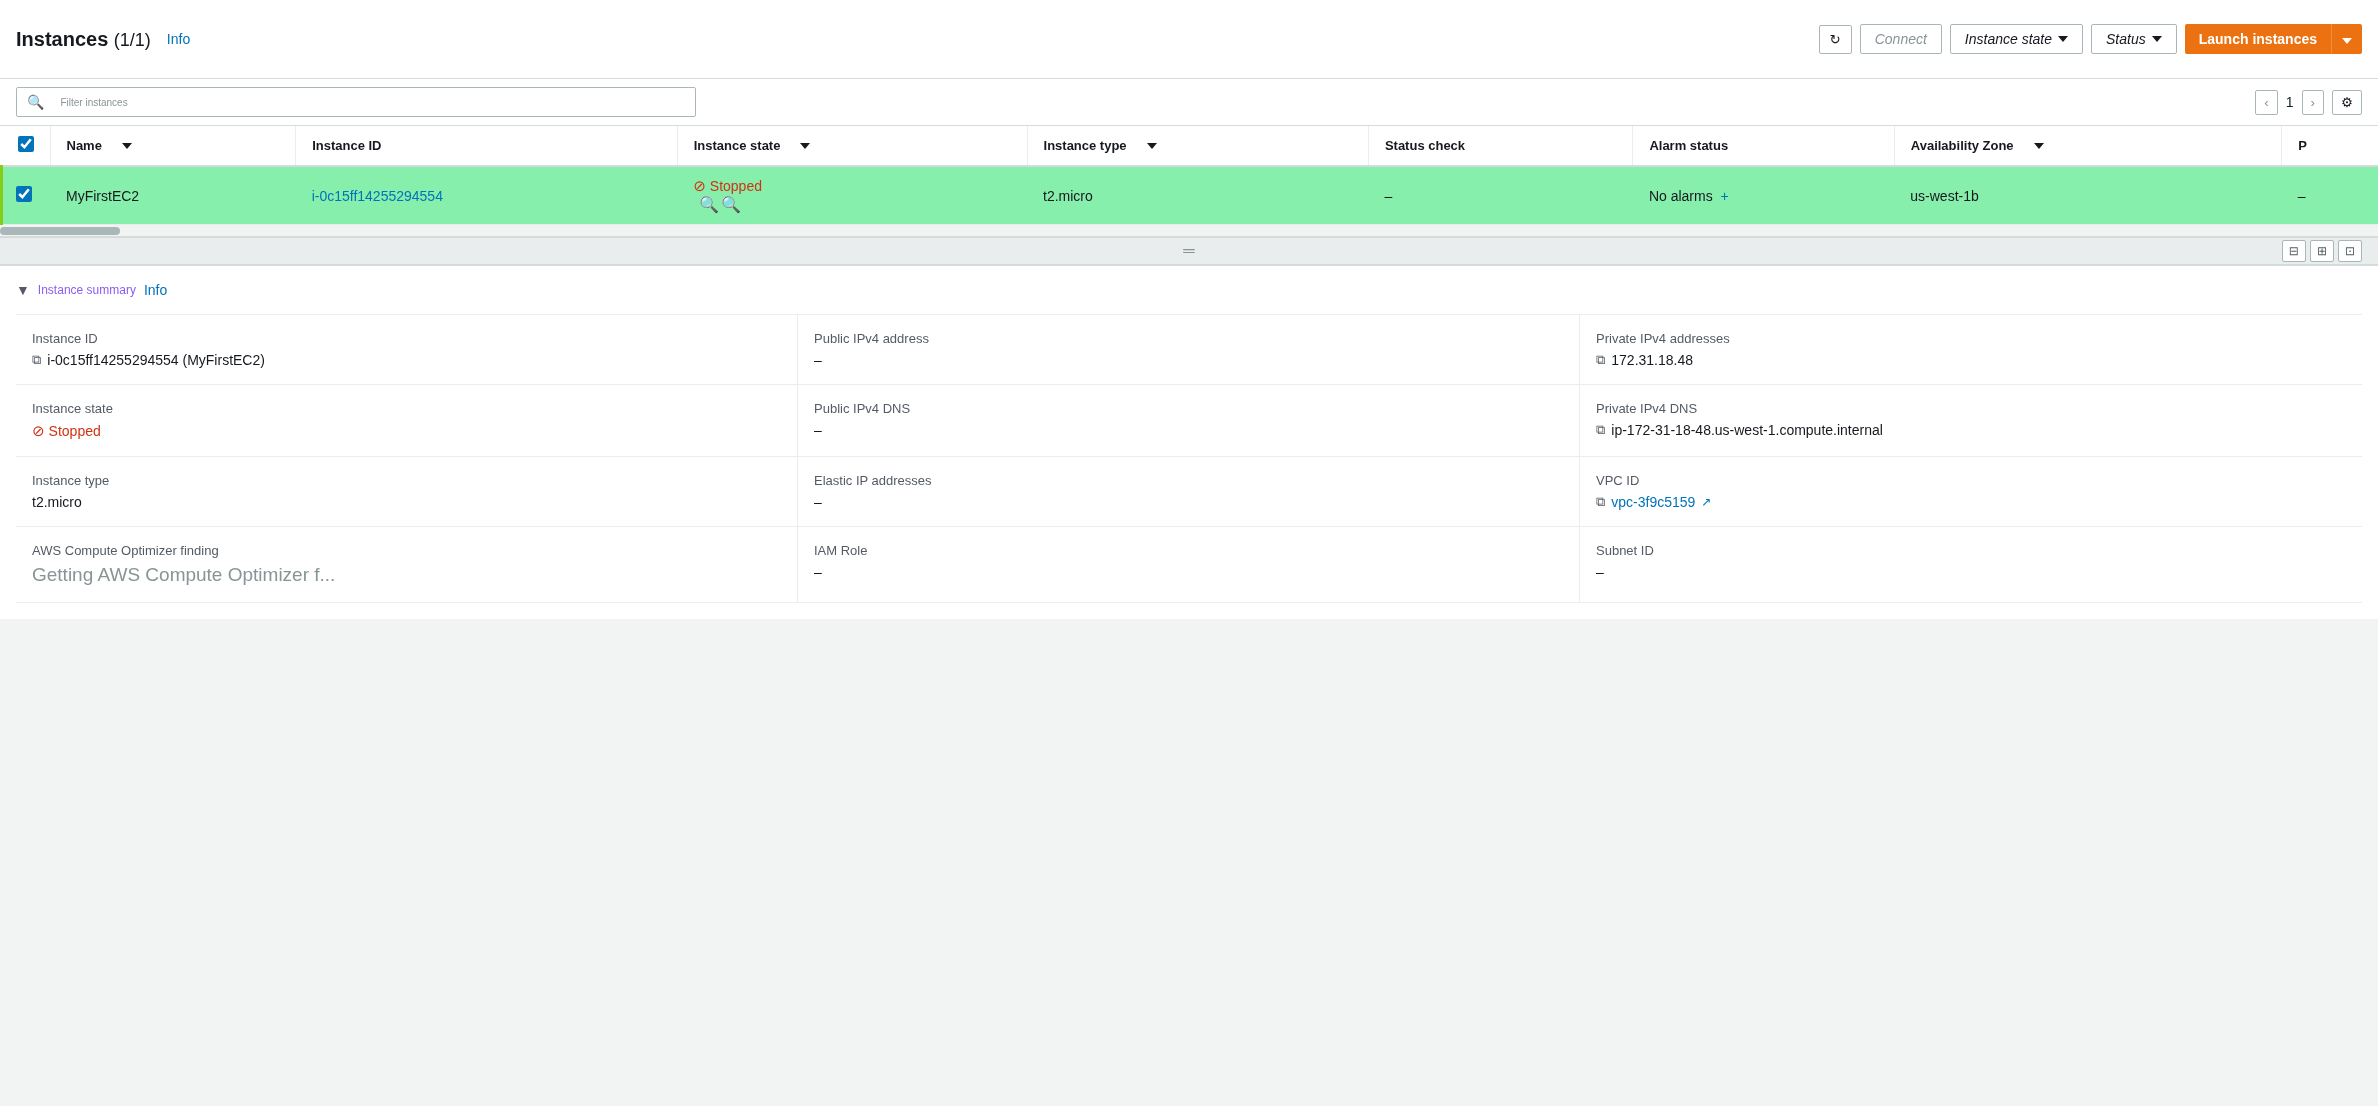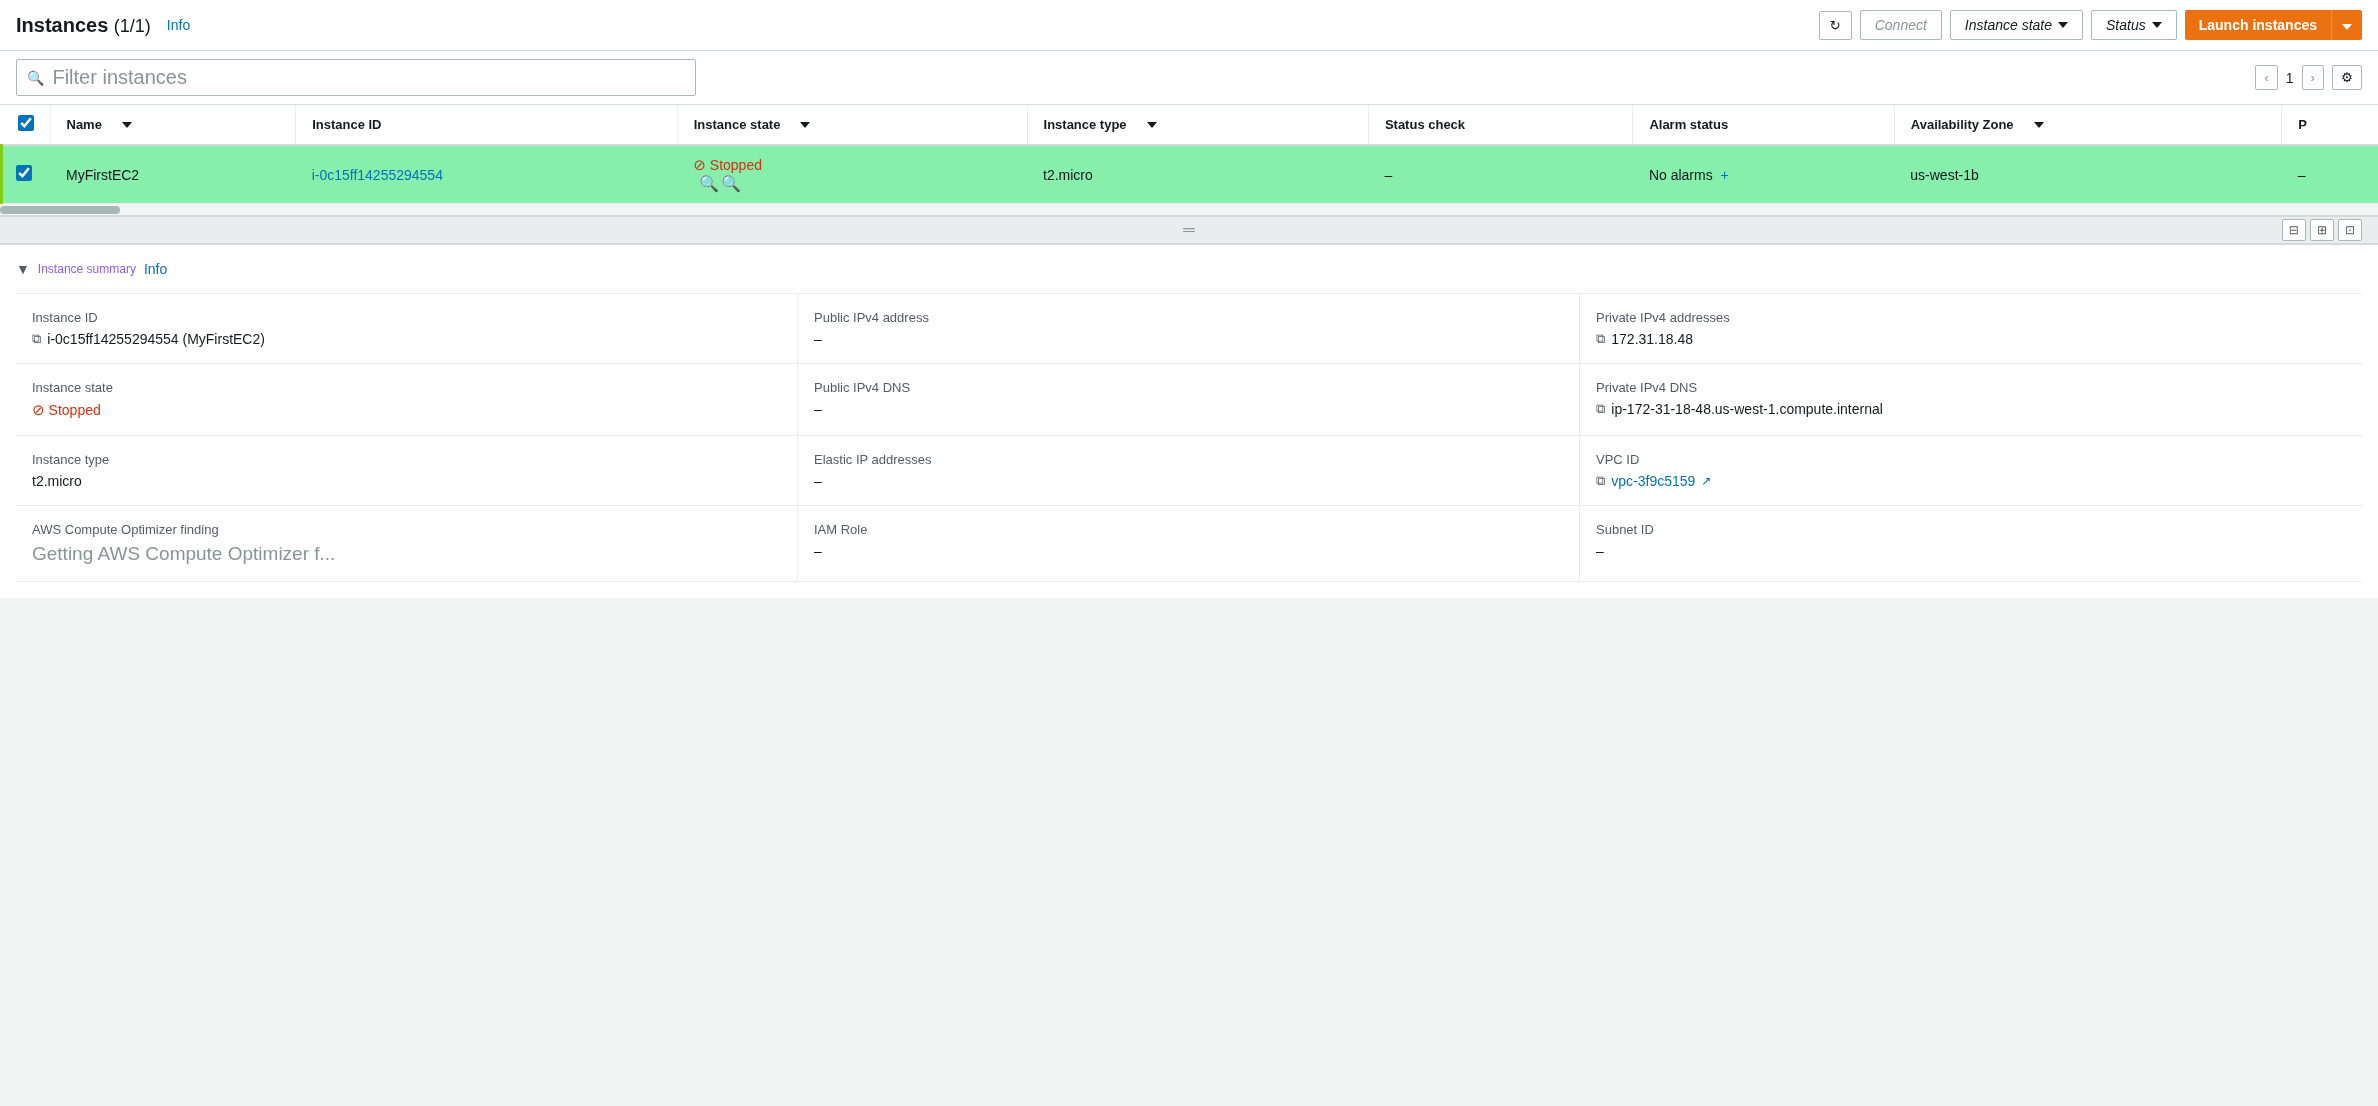--- a/index.html
+++ b/index.html
@@ -2,21 +2,21 @@
 <html><head>
   <meta charset="utf-8">
   <style>
     * { box-sizing: border-box; margin: 0; padding: 0; }
     body { font-family: 'Amazon Ember', Arial, sans-serif; font-size: 14px; background: #f2f3f3; color: #16191f; }
 
     
     .toolbar {
       display: flex;
       align-items: center;
-      padding: 10px 16px;
+      padding: 24px 16px;
       background: #fff;
       border-bottom: 1px solid #d5dbdb;
       gap: 8px;
     }
     .toolbar-title {
       font-size: 20px;
       font-weight: 700;
       color: #16191f;
       margin-right: 8px;
     }
@@ -95,23 +95,24 @@
       border-radius: 2px;
       background: #fff;
       padding: 6px 10px;
       flex: 1;
       max-width: 680px;
       gap: 8px;
     }
     .search-input-wrapper input {
       border: none;
       outline: none;
-      font-size: 20px;
+      font-size: 10px;
       color: #404040;
       width: 100%;
+      margin-left: 8px;
     }
     .search-input-wrapper input::placeholder { color: #879596; }
     .pagination-controls {
       margin-left: auto;
       display: flex;
       align-items: center;
       gap: 8px;
     }
     .page-nav-btn {
       border: 1px solid #aab7b8;

